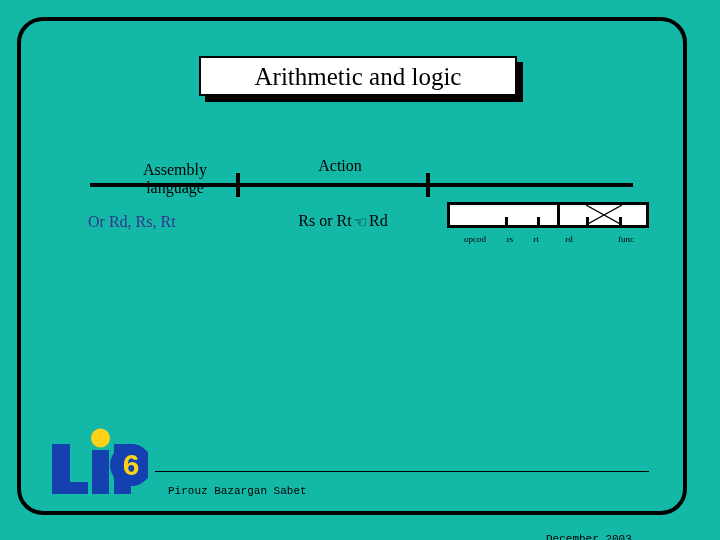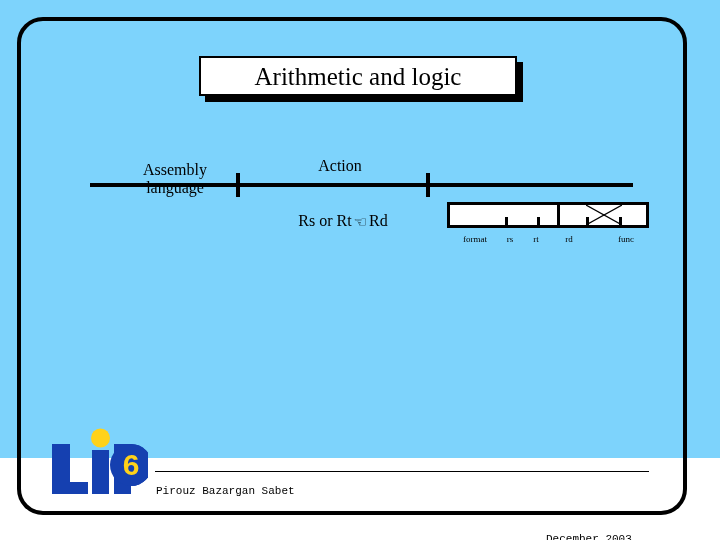--- a/index.html
+++ b/index.html
@@ -9,22 +9,22 @@
   }
   body {
     width: 720px;
     height: 540px;
     font-family: "Liberation Serif", "DejaVu Serif", serif;
     overflow: hidden;
   }
   #slide {
     position: relative;
     width: 720px;
-    height: 458px;
-    background: #7dd3fc;
+    height: 540px;
+    background: #14b8a6;
   }
 
   
   .frame {
     position: absolute;
     left: 17px;
     top: 17px;
     width: 670px;
     height: 498px;
     border: 4px solid #000000;
@@ -206,21 +206,21 @@
     background: #000000;
   }
   .footer-text {
     position: absolute;
     top: 485px;
     font-size: 11px;
     font-family: "Liberation Mono", "DejaVu Sans Mono", monospace;
     color: #000000;
     white-space: nowrap;
   }
-  #footer-author { left: 156px; }
+  #footer-author { left: 168px; }
   #footer-date   { left: 546px; margin-top: 48px; }
 
   
   .logo {
     position: absolute;
     left: 48px;
     top: 428px;
     width: 100px;
     height: 70px;
   }
@@ -241,20 +241,21 @@
   <div class="col-head" id="head-assembly">
     <div>Assembly</div>
     <div>language</div>
   </div>
   <div class="col-head" id="head-action">Action</div>
 
   <div class="rule"></div>
   <div class="tick" id="tick-1"></div>
   <div class="tick" id="tick-2"></div>
 
+  <div class="cell" id="cell-asm">Or Rd, Rs, Rt</div>
 
   <div class="cell" id="cell-action">
     <span>Rs or Rt</span><span class="arrow-glyph">☜</span><span>Rd</span>
   </div>
 
   <div class="fmt-wrap">
     <div class="fmt-box"></div>
     <div class="fmt-tick" style="left:58px;"></div>
     <div class="fmt-tick" style="left:90px;"></div>
     <div class="fmt-div" style="left:110px;"></div>
@@ -262,21 +263,21 @@
     <div class="fmt-tick" style="left:172px;"></div>
     <div class="fmt-x" style="left:139px; width:36px;">
       <svg width="36" height="20" viewBox="0 0 36 20">
         <line x1="0" y1="0" x2="36" y2="20" stroke="#000000" stroke-width="1.2"></line>
         <line x1="36" y1="0" x2="0" y2="20" stroke="#000000" stroke-width="1.2"></line>
       </svg>
     </div>
   </div>
 
   <div class="fmt-labels">
-    <span class="fmt-label" style="left:6px;  width:44px;">format</span>
+    <span class="fmt-label" style="left:6px;  width:44px;">opcod</span>
     <span class="fmt-label" style="left:50px; width:26px;">rs</span>
     <span class="fmt-label" style="left:76px; width:26px;">rt</span>
     <span class="fmt-label" style="left:108px;width:28px;">rd</span>
     <span class="fmt-label" style="left:163px;width:32px;">func</span>
   </div>
 
 
 
   <div class="footer-rule"></div>
   <div class="footer-text" id="footer-author">Pirouz Bazargan Sabet</div>

